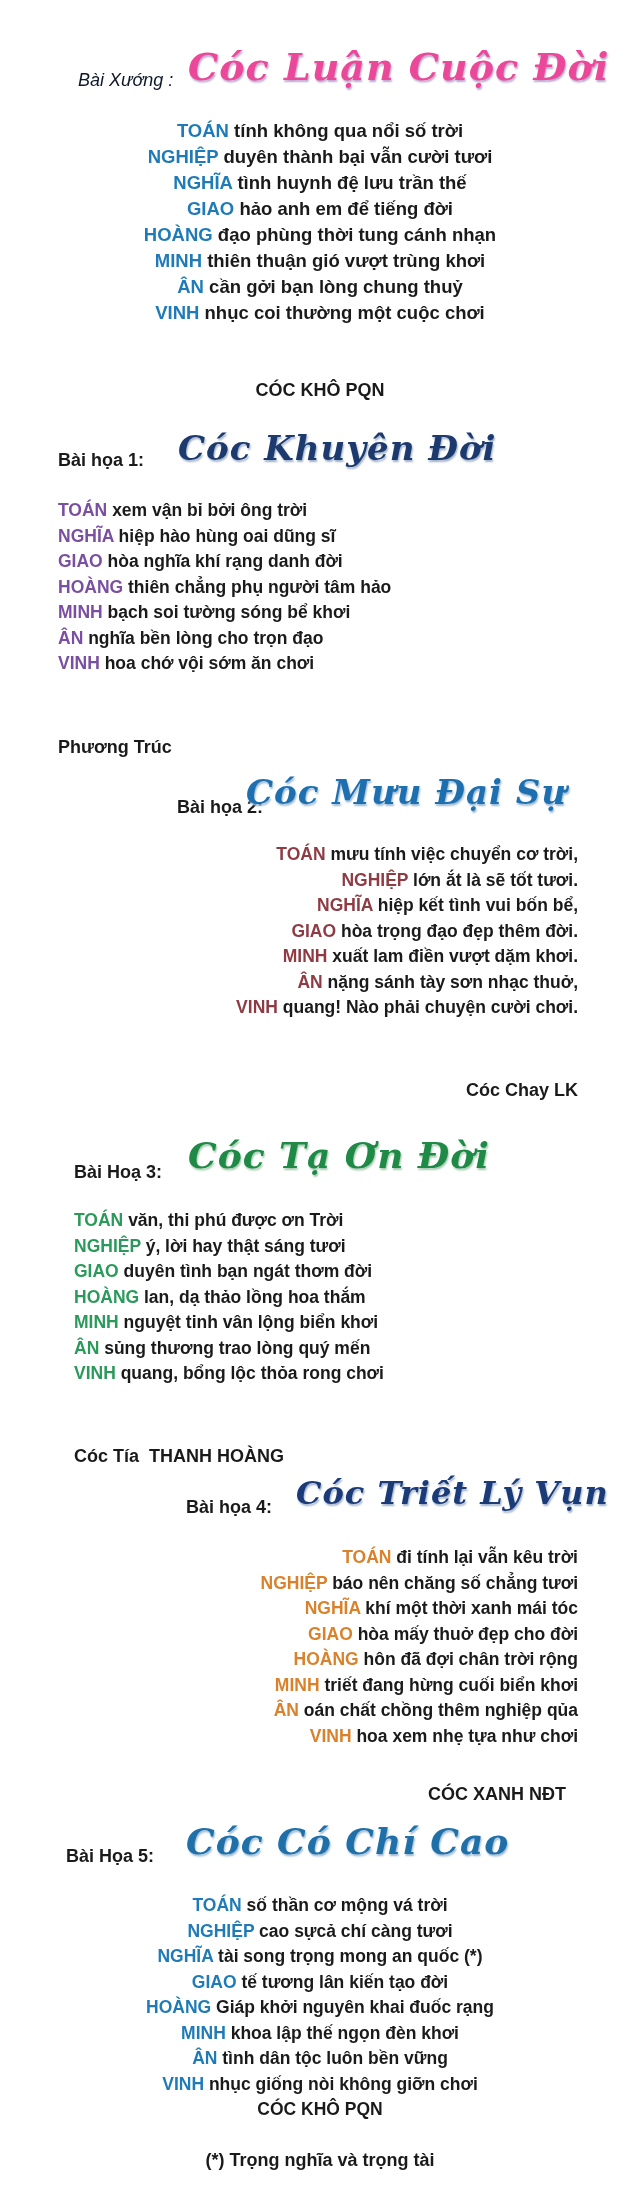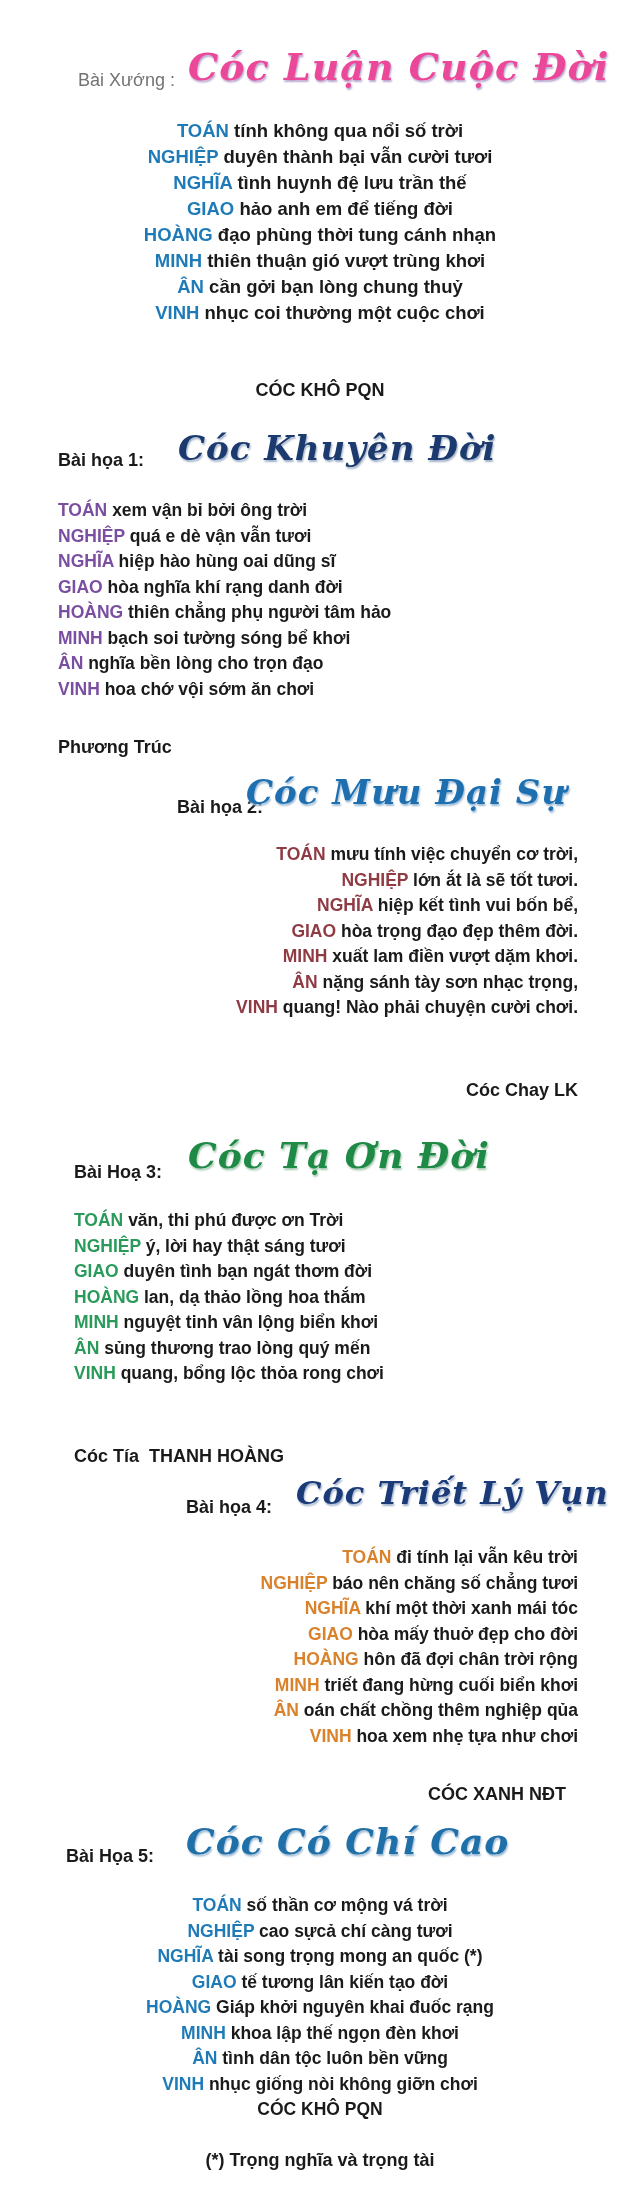--- a/index.html
+++ b/index.html
@@ -1,19 +1,19 @@
 <!DOCTYPE html>
 <html><head>
 <meta charset="utf-8">
 <style>
   html, body { margin: 0; padding: 0; background: #ffffff; }
   body { width: 640px; height: 2209px; position: relative; overflow: hidden;
          font-family: "Liberation Sans", sans-serif; color: #1a1a1a; }
   .abs { position: absolute; }
-  .label { font-size: 18px; font-weight: normal; color: #737373; }
+  .label { font-size: 18px; font-weight: normal; color: #0f172a; font-style: italic; }
   .label-bold { font-size: 18px; font-weight: bold; color: #1a1a1a; }
   .title-script { font-family: "DejaVu Serif", serif; font-style: italic; font-weight: bold;
                   letter-spacing: 1px; white-space: nowrap; }
   .poem { position: absolute; font-size: 18.5px; font-weight: bold; line-height: 26px; }
   .poem .line { white-space: nowrap; }
   .poem.center { text-align: center; }
   .poem.right { text-align: right; }
   .poem.left { text-align: left; }
   .kw { font-weight: bold; }
   .sig { position: absolute; font-size: 18px; font-weight: bold; white-space: nowrap; }
@@ -34,40 +34,39 @@
   <div class="line"><span class="kw" style="color:#1f7bb8">ÂN</span><span> cần gởi bạn lòng chung thuỷ</span></div>
   <div class="line"><span class="kw" style="color:#1f7bb8">VINH</span><span> nhục coi thường một cuộc chơi</span></div>
 </div>
 <div class="sig" style="left:0; width:640px; text-align:center; top:380px;">CÓC KHÔ PQN</div>
 
 <div class="abs label-bold" style="left:58px; top:450px;">Bài họa 1:</div>
 <div class="abs title-script" style="left:178px; top:428px; font-size:34px; color:#1c3a6e; text-shadow:1px 2px 2px #9fb0c8;">Cóc Khuyên Đời</div>
 
 <div class="poem left" style="left:58px; top:498px; font-size:17.5px; line-height:25.5px;">
   <div class="line"><span class="kw" style="color:#7a4ea0">TOÁN</span><span> xem vận bỉ bởi ông trời</span></div>
-  <div class="line"><span class="kw" style="color:#7a4ea0">NGHIỆP</span><span> quá e dè vận vẫn tươi</span></div>
   <div class="line"><span class="kw" style="color:#7a4ea0">NGHĨA</span><span> hiệp hào hùng oai dũng sĩ</span></div>
   <div class="line"><span class="kw" style="color:#7a4ea0">GIAO</span><span> hòa nghĩa khí rạng danh đời</span></div>
   <div class="line"><span class="kw" style="color:#7a4ea0">HOÀNG</span><span> thiên chẳng phụ người tâm hảo</span></div>
   <div class="line"><span class="kw" style="color:#7a4ea0">MINH</span><span> bạch soi tường sóng bể khơi</span></div>
   <div class="line"><span class="kw" style="color:#7a4ea0">ÂN</span><span> nghĩa bền lòng cho trọn đạo</span></div>
   <div class="line"><span class="kw" style="color:#7a4ea0">VINH</span><span> hoa chớ vội sớm ăn chơi</span></div>
 </div>
 <div class="sig" style="left:58px; top:737px;">Phương Trúc</div>
 
 <div class="abs label-bold" style="left:140px; top:797px;margin-left:37px;">Bài họa 2:</div>
 <div class="abs title-script" style="left:246px; top:772px; font-size:34px; color:#1e6fb0; text-shadow:1px 2px 2px #9ab8d3;">Cóc Mưu Đại Sự</div>
 
 <div class="poem right" style="right:62px; top:842px; font-size:17.5px; line-height:25.5px;">
   <div class="line"><span class="kw" style="color:#8e3b44">TOÁN</span><span> mưu tính việc chuyển cơ trời,</span></div>
   <div class="line"><span class="kw" style="color:#8e3b44">NGHIỆP</span><span> lớn ắt là sẽ tốt tươi.</span></div>
   <div class="line"><span class="kw" style="color:#8e3b44">NGHĨA</span><span> hiệp kết tình vui bốn bể,</span></div>
   <div class="line"><span class="kw" style="color:#8e3b44">GIAO</span><span> hòa trọng đạo đẹp thêm đời.</span></div>
   <div class="line"><span class="kw" style="color:#8e3b44">MINH</span><span> xuất lam điền vượt dặm khơi.</span></div>
-  <div class="line"><span class="kw" style="color:#8e3b44">ÂN</span><span> nặng sánh tày sơn nhạc trọng,</span></div>
+  <div class="line"><span class="kw" style="color:#8e3b44">ÂN</span><span> nặng sánh tày sơn nhạc thuở,</span></div>
   <div class="line"><span class="kw" style="color:#8e3b44">VINH</span><span> quang! Nào phải chuyện cười chơi.</span></div>
 </div>
 <div class="sig" style="right:62px; top:1080px;">Cóc Chay LK</div>
 
 <div class="abs label-bold" style="left:74px; top:1162px;">Bài Hoạ 3:</div>
 <div class="abs title-script" style="left:188px; top:1134px; font-size:36px; color:#1f8a45; text-shadow:1px 2px 2px #a5c9b0;">Cóc Tạ Ơn Đời</div>
 
 <div class="poem left" style="left:74px; top:1208px; font-size:17.5px; line-height:25.5px;">
   <div class="line"><span class="kw" style="color:#2a9a5a">TOÁN</span><span> văn, thi phú được ơn Trời</span></div>
   <div class="line"><span class="kw" style="color:#2a9a5a">NGHIỆP</span><span> ý, lời hay thật sáng tươi</span></div>

